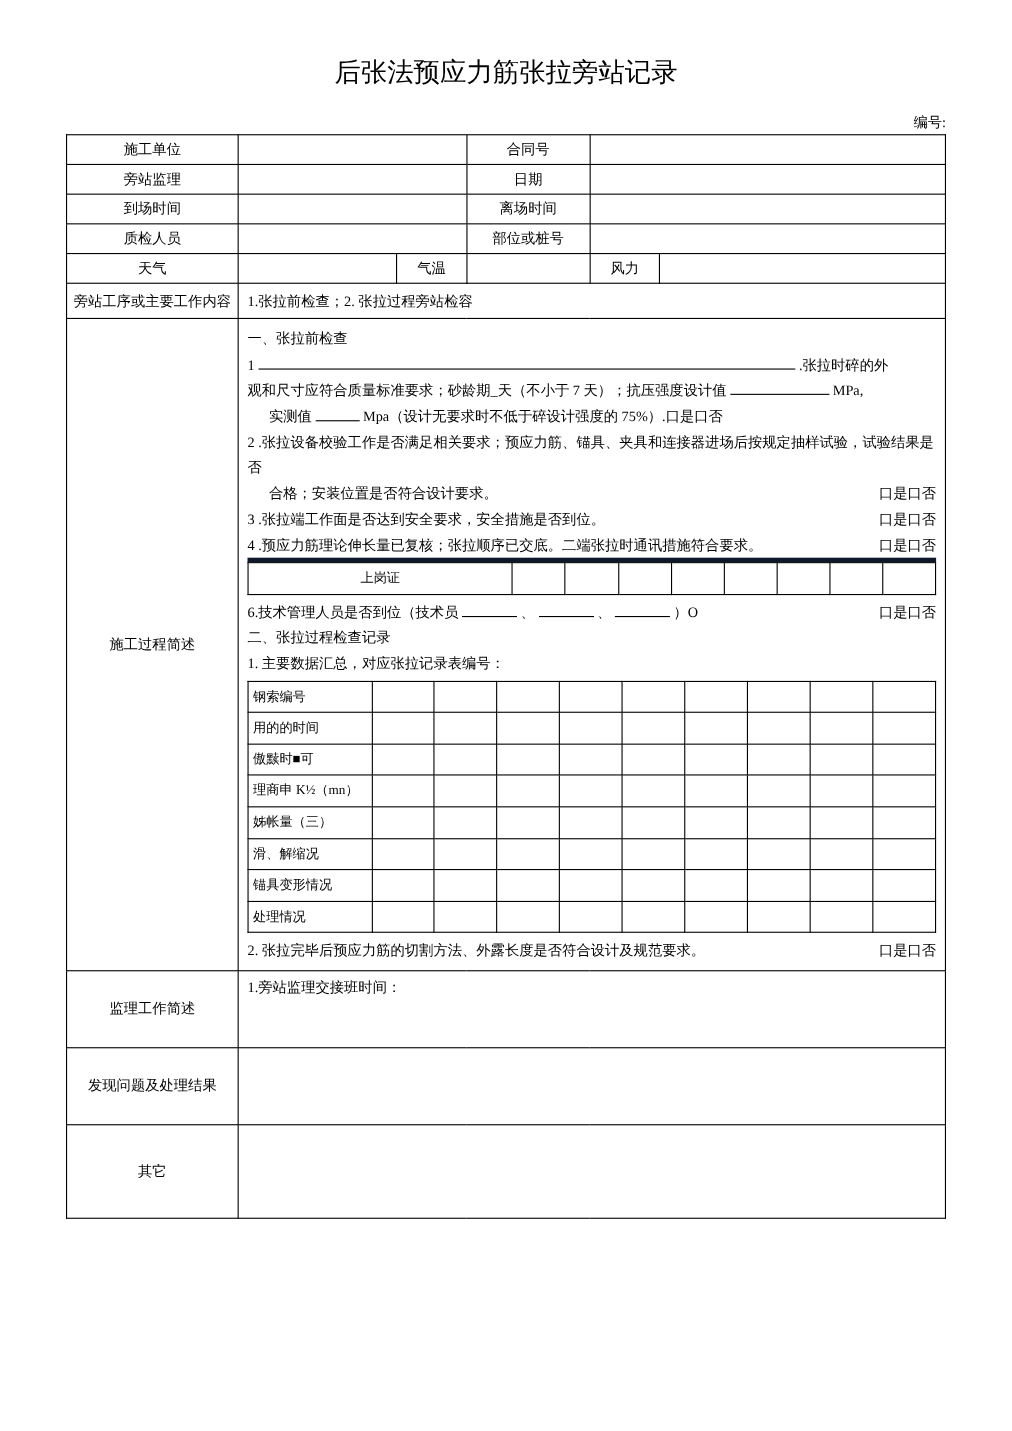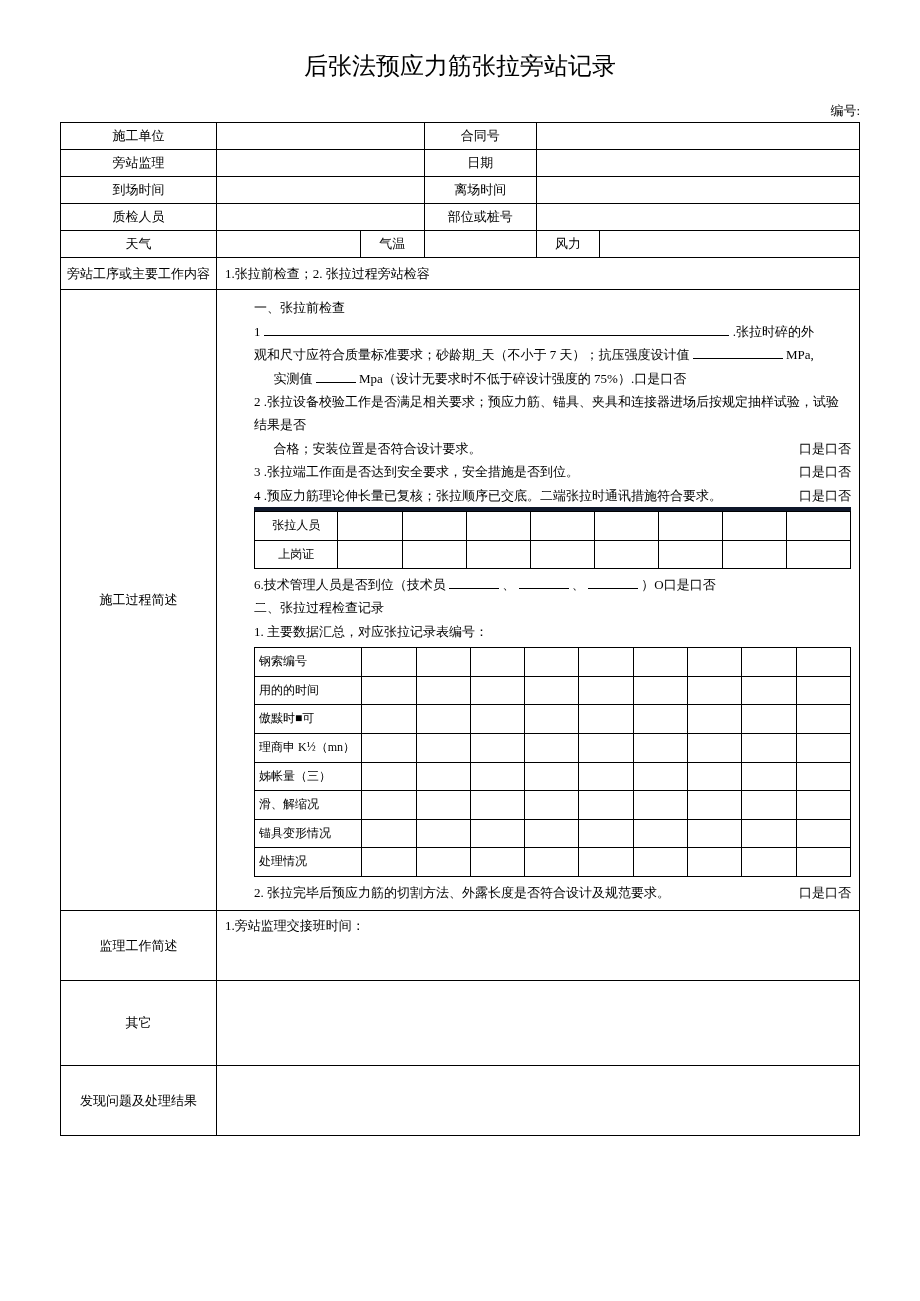--- a/index.html
+++ b/index.html
@@ -32,21 +32,20 @@
     padding: 4px 6px;
     vertical-align: middle;
   }
   .label-cell {
     text-align: center;
     white-space: nowrap;
   }
   .content-block {
     padding: 6px 8px;
     line-height: 1.8;
-    margin-left: 29px;
   }
   .inner-table {
     border-collapse: collapse;
     width: 100%;
     margin: 4px 0;
   }
   .inner-table td {
     border: 1px solid #000;
     padding: 3px 4px;
     font-size: 12px;
@@ -153,46 +152,35 @@
           <span>3      .张拉端工作面是否达到安全要求，安全措施是否到位。</span>
           <span class="cb">口是口否</span>
         </div>
         <div style="display:flex;justify-content:space-between;border-bottom:4px solid #0f172a;">
           <span>4      .预应力筋理论伸长量已复核；张拉顺序已交底。二端张拉时通讯措施符合要求。</span>
           <span class="cb">口是口否</span>
         </div>
 
         <table class="inner-table" style="margin-top:0">
           <tbody>
-                <tr>
-            <td class="row-label" style="width:14%;text-align:center">张拉人员</td>
-            <td></td>
-                  <td></td>
-                  <td></td>
-                  <td></td>
-                  <td></td>
-                  <td></td>
-                  <td></td>
-                  <td></td>
-          </tr>
           <tr>
             <td class="row-label" style="text-align:center">上岗证</td>
             <td></td>
                   <td></td>
                   <td></td>
                   <td></td>
                   <td></td>
                   <td></td>
                   <td></td>
                   <td></td>
           </tr>
         </tbody>
             </table>
 
-        <div style="display:flex;">
+        <div style="display:flex;justify-content:space-between">
           <span>
             <span>6.技术管理人员是否到位（技术员 </span>
             <span class="underline-blank" style="width:50px"></span>
             <span>、</span>
             <span class="underline-blank" style="width:50px"></span>
             <span>、</span>
             <span class="underline-blank" style="width:50px"></span>
             <span>）O</span>
           </span>
           <span class="cb">口是口否</span>
@@ -308,23 +296,23 @@
         </div>
       </div>
     </td>
   </tr>
 
   <tr class="big-row">
     <td class="label-cell">监理工作简述</td>
     <td colspan="6" style="vertical-align:top;padding:6px 8px">1.旁站监理交接班时间：</td>
   </tr>
 
+  <tr class="big-row">
+    <td class="label-cell">发现问题及处理结果</td>
+    <td colspan="6"></td>
+  </tr>
+
   <tr class="big-row" style="height:85px">
     <td class="label-cell">其它</td>
     <td colspan="6"></td>
   </tr>
-
-  <tr class="big-row">
-    <td class="label-cell">发现问题及处理结果</td>
-    <td colspan="6"></td>
-  </tr>
 </tbody>
   </table>
 
 </body></html>

